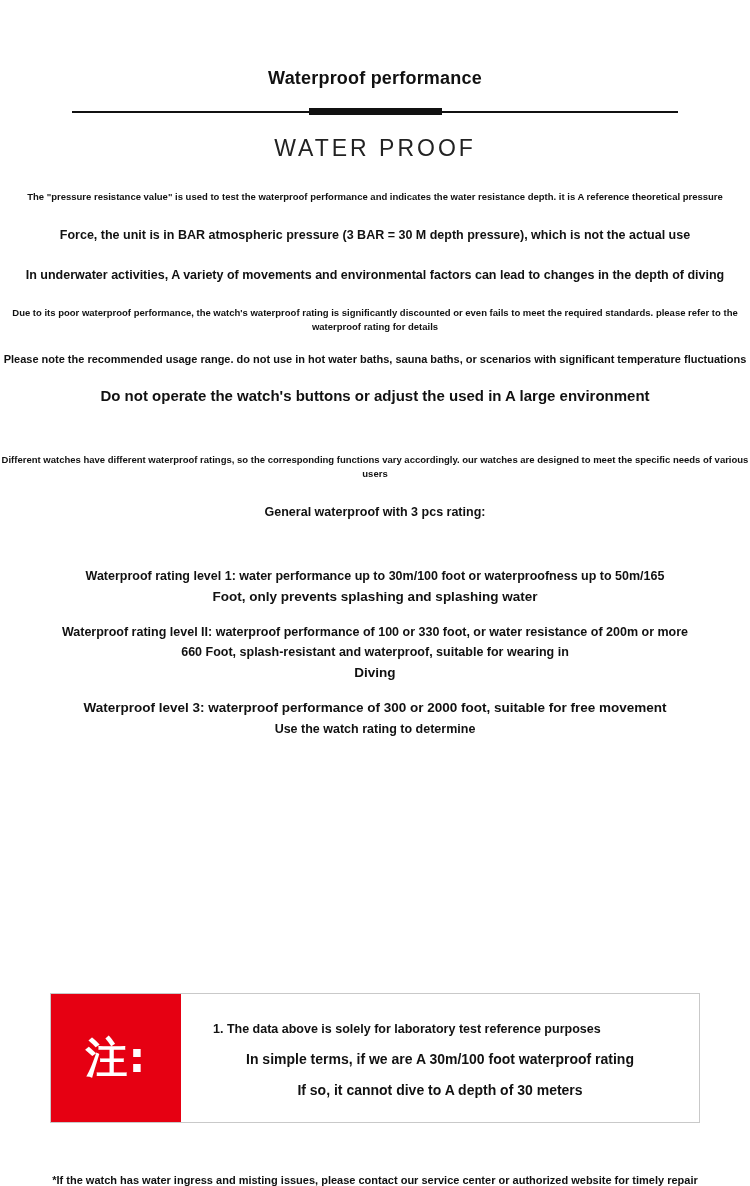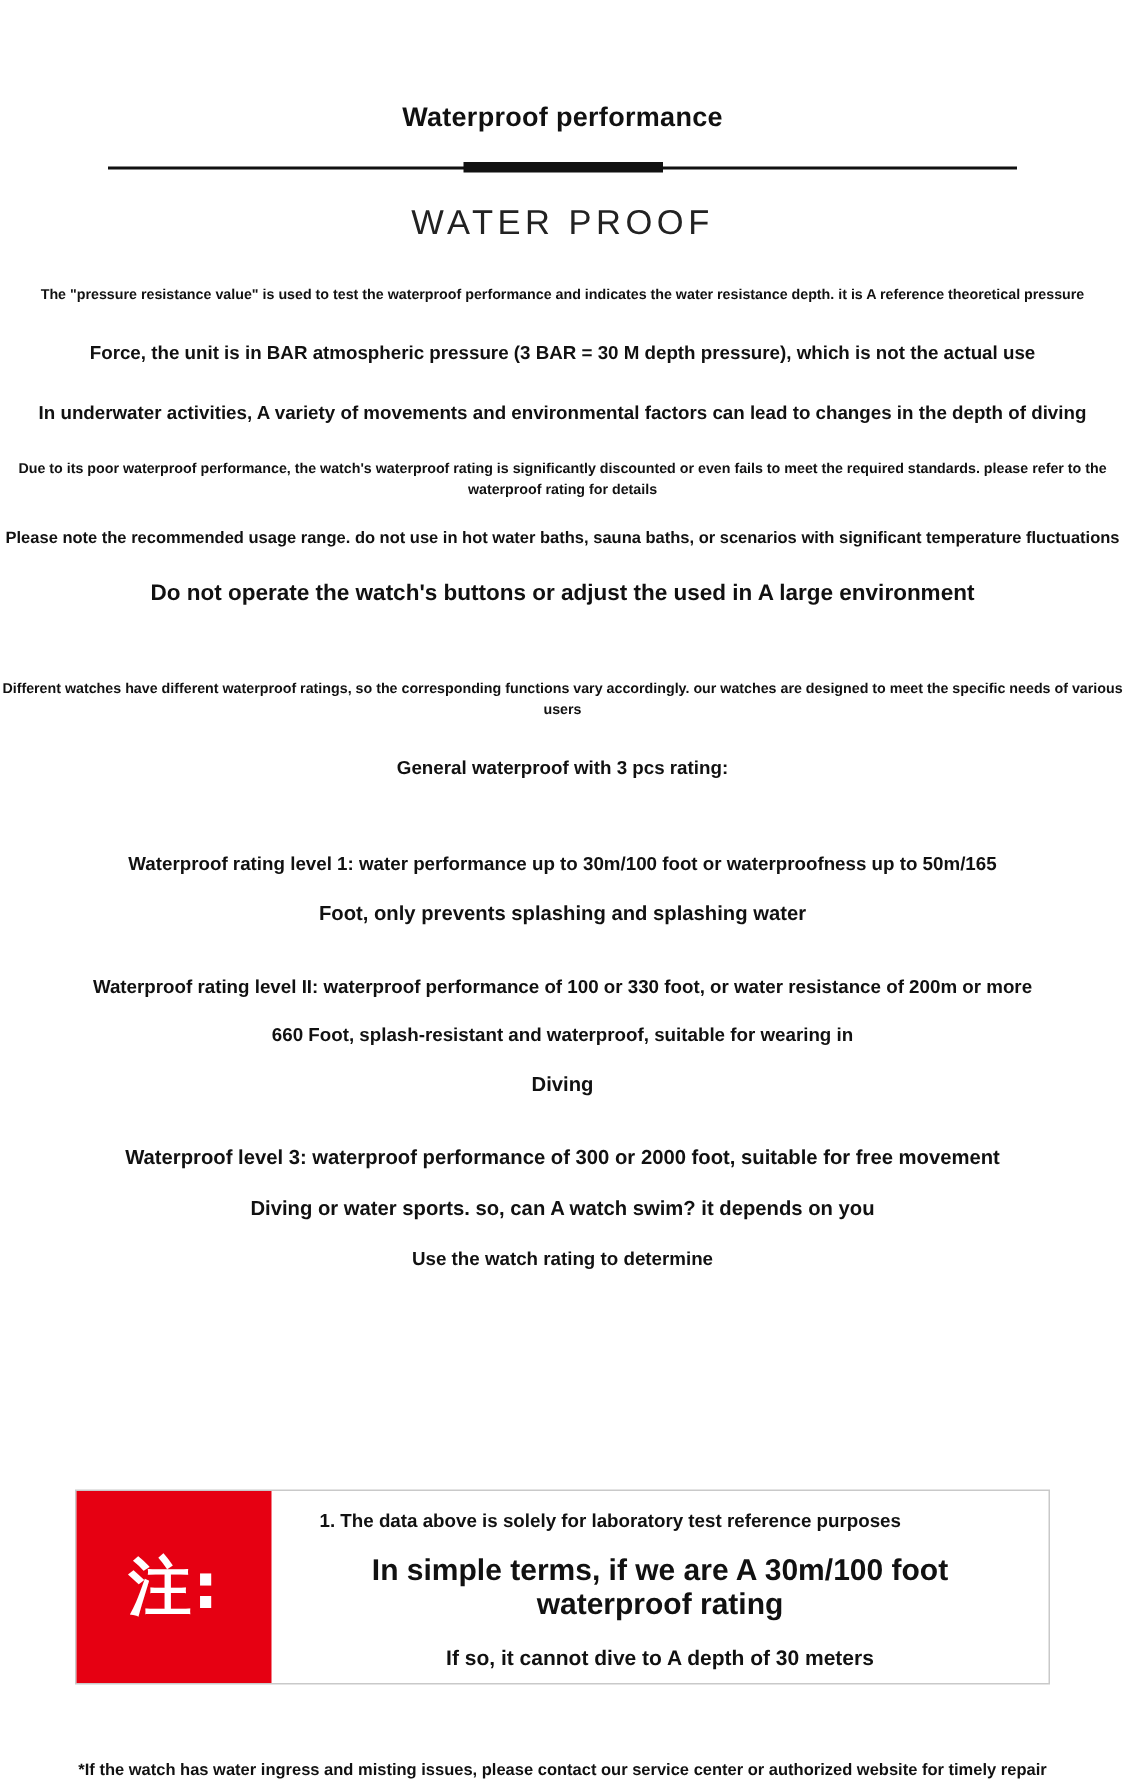--- a/index.html
+++ b/index.html
@@ -73,24 +73,24 @@
     text-align: center;
     line-height: 1.45;
     color: #111;
   }
 
   .t-xs   { font-size: 9.5px;  font-weight: bold; }
   .t-sm   { font-size: 11px;   font-weight: bold; }
   .t-md   { font-size: 12.5px; font-weight: bold; }
   .t-lg   { font-size: 13.5px; font-weight: bold; }
   .t-xl   { font-size: 15px;   font-weight: bold; }
-  .gap-14 { margin-top: 14px; }
+  .gap-14 { margin-top: 2px; }
   .gap-18 { margin-top: 18px; }
   .gap-22 { margin-top: 22px; }
-  .gap-30 { margin-top: 30px; }
+  .gap-30 { margin-top: 16px; }
   .gap-46 { margin-top: 46px; }
 
   
   .note {
     position: absolute;
     left: 50px;
     top: 925px;
     width: 650px;
     height: 130px;
     display: flex;
@@ -116,21 +116,21 @@
     flex-direction: column;
     justify-content: center;
   }
   .note-l1 {
     font-size: 12.5px;
     font-weight: bold;
     color: #111;
     padding-left: 14px;
   }
   .note-l2 {
-    font-size: 20px;
+    font-size: 14px;
     font-weight: bold;
     color: #111;
     text-align: center;
     margin-top: 15px;
   }
   .note-l3 {
     font-size: 14px;
     font-weight: bold;
     color: #111;
     text-align: center;
@@ -174,21 +174,20 @@
     <div class="line t-sm gap-18">Please note the recommended usage range. do not use in hot water baths, sauna baths, or scenarios with significant temperature fluctuations</div>
     <div class="line t-xl gap-18">Do not operate the watch's buttons or adjust the used in A large environment</div>
     <div class="line t-xs gap-46">Different watches have different waterproof ratings, so the corresponding functions vary accordingly. our watches are designed to meet the specific needs of various users</div>
     <div class="line t-md gap-22">General waterproof with 3 pcs rating:</div>
     <div class="line t-md gap-46">Waterproof rating level 1: water performance up to 30m/100 foot or waterproofness up to 50m/165</div>
     <div class="line t-lg gap-14">Foot, only prevents splashing and splashing water</div>
     <div class="line t-md gap-30">Waterproof rating level II: waterproof performance of 100 or 330 foot, or water resistance of 200m or more</div>
     <div class="line t-md gap-14">660 Foot, splash-resistant and waterproof, suitable for wearing in</div>
     <div class="line t-lg gap-14">Diving</div>
     <div class="line t-lg gap-30">Waterproof level 3: waterproof performance of 300 or 2000 foot, suitable for free movement</div>
-    <div class="line t-lg gap-14">Diving or water sports. so, can A watch swim? it depends on you</div>
     <div class="line t-md gap-14">Use the watch rating to determine</div>
   </div>
 
   <div class="note">
     <div class="note-tag">注:</div>
     <div class="note-body">
       <div class="note-l1">1. The data above is solely for laboratory test reference purposes</div>
       <div class="note-l2">In simple terms, if we are A 30m/100 foot waterproof rating</div>
       <div class="note-l3">If so, it cannot dive to A depth of 30 meters</div>
     </div>

